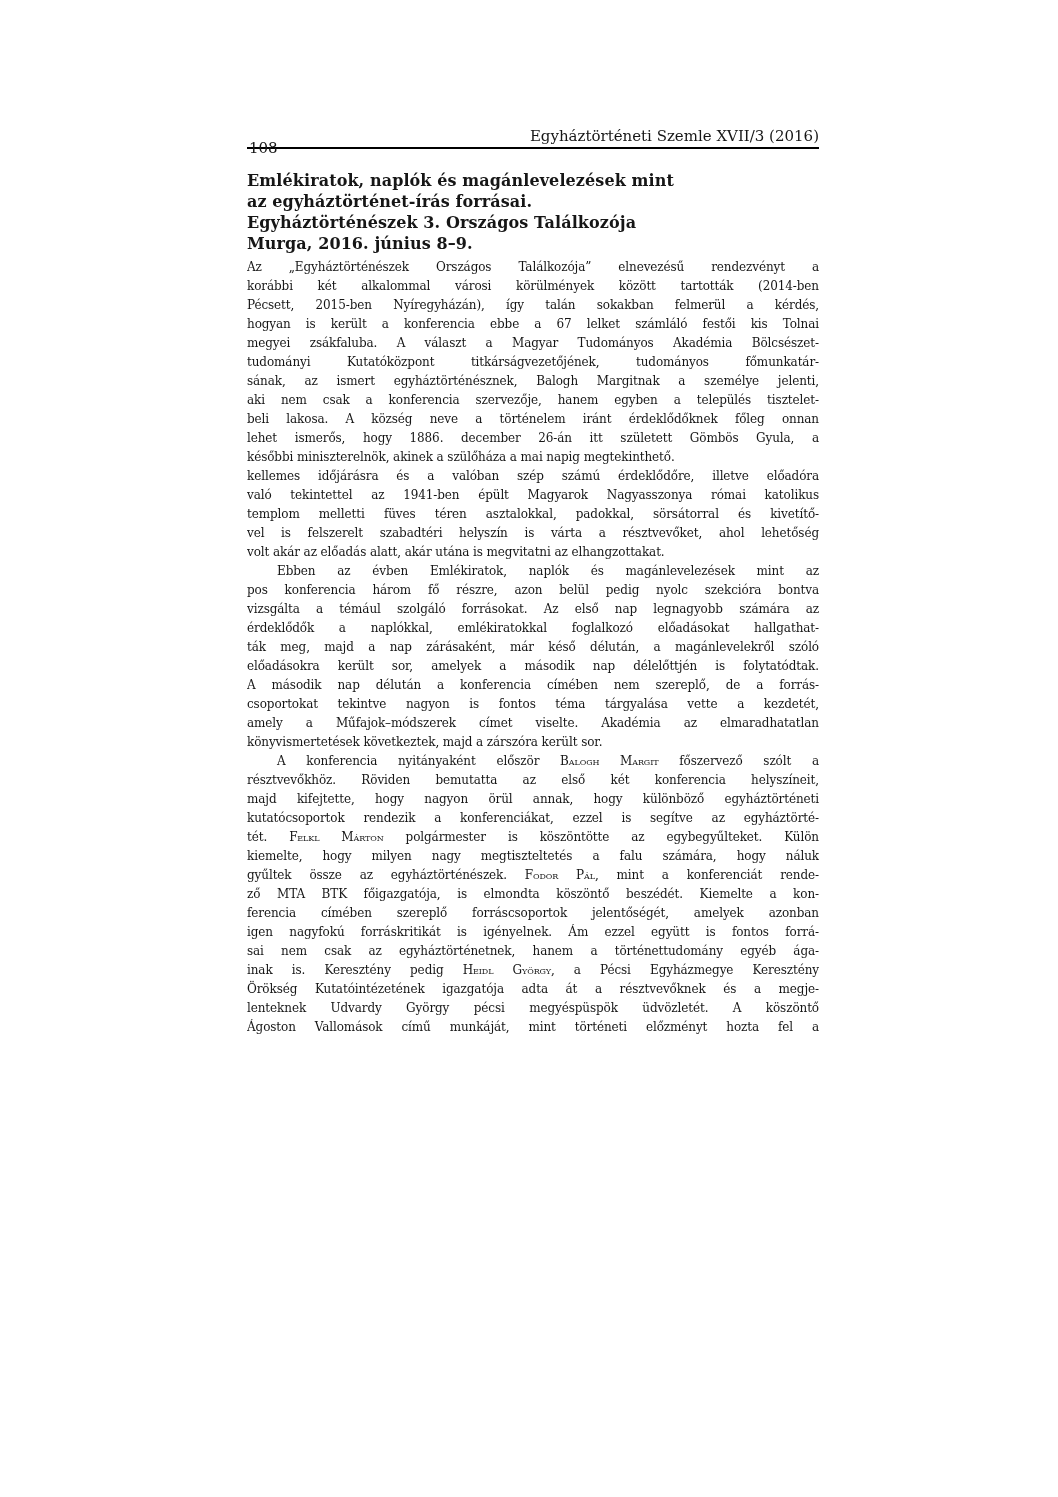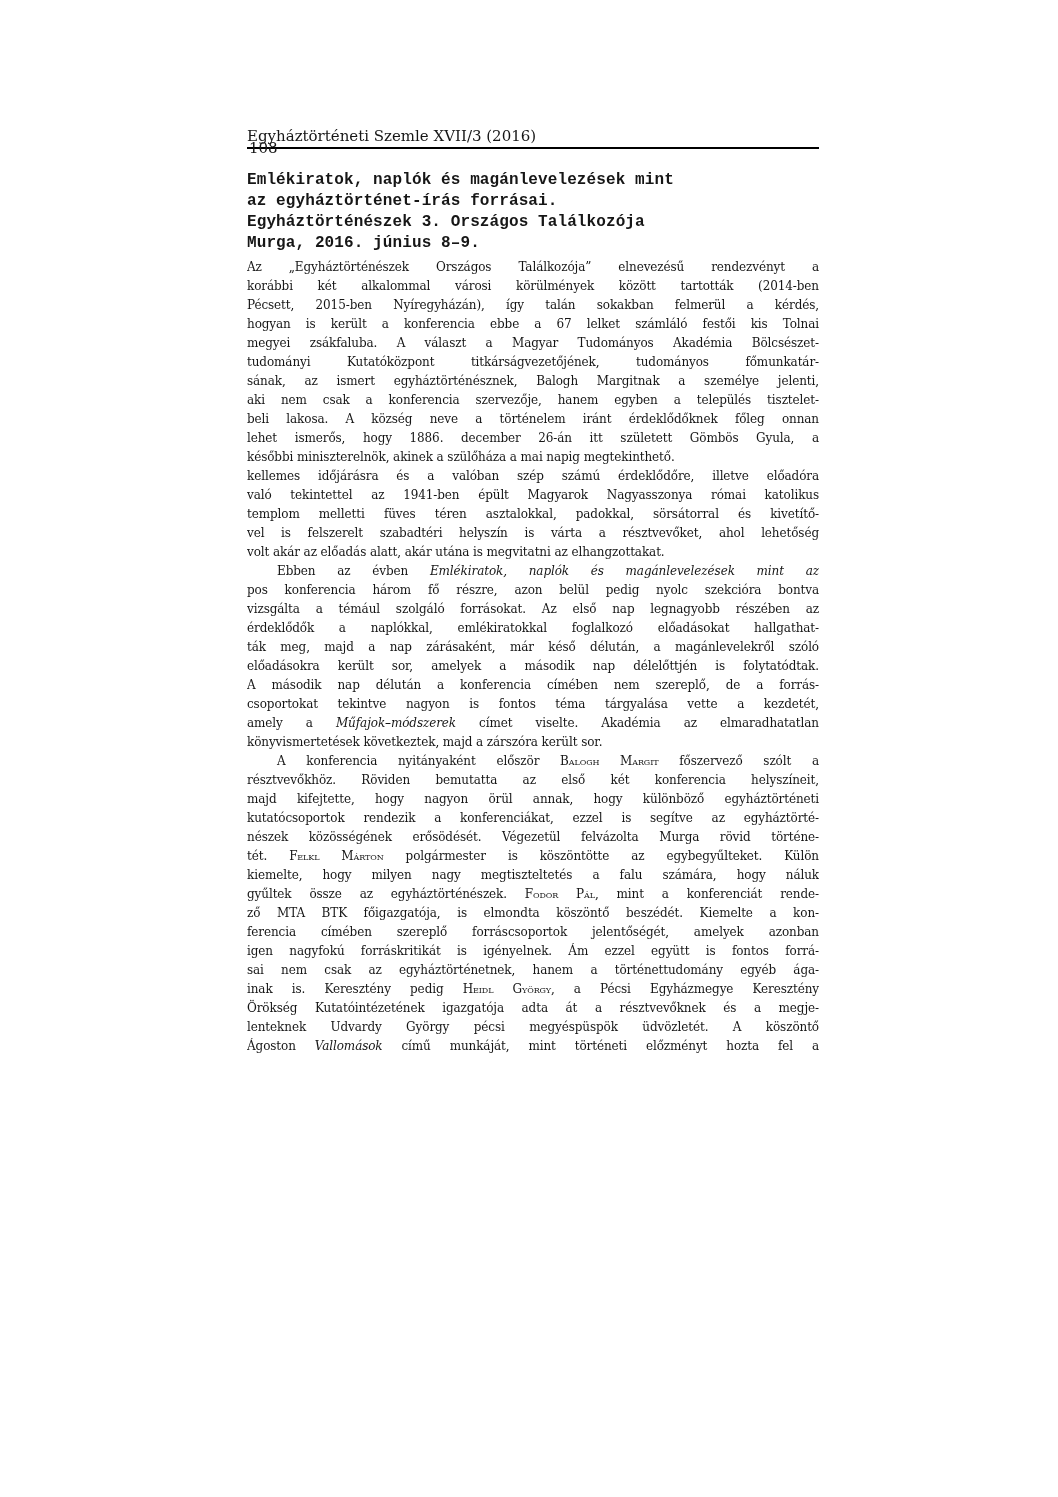--- a/index.html
+++ b/index.html
@@ -15,46 +15,45 @@
     left: 247px; top: 126px;
     width: 572px;
   }
   .running-head {
     position: relative;
     height: 20px;
     font-size: 15px;
     line-height: 20px;
   }
   .page-number { position: absolute; left: 2px; top: 12px; }
-  .journal-title { position: absolute; left: 0; right: 0; text-align: left; }
+  .journal-title { position: absolute; left: 0; right: 0; text-align: right; }
   .header-rule { height: 2px; background: #000; margin-top: 1px; }
   .article-title {
     margin-top: 21px;
     font-weight: bold;
     font-size: 16px;
     line-height: 21px;
     letter-spacing: 0.1px;
-    font-family: Liberation Mono, monospace;
   }
   .article-body {
     margin-top: 4px;
     font-size: 12px;
     letter-spacing: -0.1px;
   }
   .line {
     height: 19px;
     line-height: 19px;
     overflow: hidden;
     text-align: justify;
     text-align-last: justify;
     white-space: normal;
   }
   .line.last { text-align-last: left; }
   .line.indent { padding-left: 30px; }
-  .it { font-style: italic; }
+  .it { }
   .sc { font-variant: small-caps; }
 </style>
 </head>
 <body>
 
 <div class="column">
 
   <div class="running-head">
     <span class="page-number">108</span>
     <span class="journal-title">Egyháztörténeti Szemle XVII/3 (2016)</span>
@@ -85,35 +84,34 @@
       <div>
         <div class="line"><span>kellemes időjárásra és a valóban szép számú érdeklődőre, illetve előadóra</span></div>
         <div class="line"><span>való tekintettel az 1941-ben épült Magyarok Nagyasszonya római katolikus</span></div>
         <div class="line"><span>templom melletti füves téren asztalokkal, padokkal, sörsátorral és kivetítő-</span></div>
         <div class="line"><span>vel is felszerelt szabadtéri helyszín is várta a résztvevőket, ahol lehetőség</span></div>
         <div class="line last"><span>volt akár az előadás alatt, akár utána is megvitatni az elhangzottakat.</span></div>
       </div>
       <div>
         <div class="line indent"><span>Ebben az évben </span><span class="it">Emlékiratok, naplók és magánlevelezések mint az</span></div>
         <div class="line"><span>pos konferencia három fő részre, azon belül pedig nyolc szekcióra bontva</span></div>
-        <div class="line"><span>vizsgálta a témául szolgáló forrásokat. Az első nap legnagyobb részében az</span></div>
+        <div class="line"><span>vizsgálta a témául szolgáló forrásokat. Az első nap legnagyobb számára az</span></div>
         <div class="line"><span>érdeklődők a naplókkal, emlékiratokkal foglalkozó előadásokat hallgathat-</span></div>
         <div class="line"><span>ták meg, majd a nap zárásaként, már késő délután, a magánlevelekről szóló</span></div>
         <div class="line"><span>előadásokra került sor, amelyek a második nap délelőttjén is folytatódtak.</span></div>
         <div class="line"><span>A második nap délután a konferencia címében nem szereplő, de a forrás-</span></div>
         <div class="line"><span>csoportokat tekintve nagyon is fontos téma tárgyalása vette a kezdetét,</span></div>
         <div class="line"><span>amely a </span><span class="it">Műfajok–módszerek</span><span> címet viselte. Akadémia az elmaradhatatlan</span></div>
         <div class="line last"><span>könyvismertetések következtek, majd a zárszóra került sor.</span></div>
       </div>
       <div>
         <div class="line indent"><span>A konferencia nyitányaként először </span><span class="sc">Balogh Margit</span><span> főszervező szólt a</span></div>
         <div class="line"><span>résztvevőkhöz. Röviden bemutatta az első két konferencia helyszíneit,</span></div>
         <div class="line"><span>majd kifejtette, hogy nagyon örül annak, hogy különböző egyháztörténeti</span></div>
         <div class="line"><span>kutatócsoportok rendezik a konferenciákat, ezzel is segítve az egyháztörté-</span></div>
-        <div class="line"><span>nészek közösségének erősödését. Végezetül felvázolta Murga rövid történe-</span></div>
         <div class="line"><span>tét. </span><span class="sc">Felkl Márton</span><span> polgármester is köszöntötte az egybegyűlteket. Külön</span></div>
         <div class="line"><span>kiemelte, hogy milyen nagy megtiszteltetés a falu számára, hogy náluk</span></div>
         <div class="line"><span>gyűltek össze az egyháztörténészek. </span><span class="sc">Fodor Pál</span><span>, mint a konferenciát rende-</span></div>
         <div class="line"><span>ző MTA BTK főigazgatója, is elmondta köszöntő beszédét. Kiemelte a kon-</span></div>
         <div class="line"><span>ferencia címében szereplő forráscsoportok jelentőségét, amelyek azonban</span></div>
         <div class="line"><span>igen nagyfokú forráskritikát is igényelnek. Ám ezzel együtt is fontos forrá-</span></div>
         <div class="line"><span>sai nem csak az egyháztörténetnek, hanem a történettudomány egyéb ága-</span></div>
         <div class="line"><span>inak is. Keresztény pedig </span><span class="sc">Heidl György</span><span>, a Pécsi Egyházmegye Keresztény</span></div>
         <div class="line"><span>Örökség Kutatóintézetének igazgatója adta át a résztvevőknek és a megje-</span></div>
         <div class="line"><span>lenteknek Udvardy György pécsi megyéspüspök üdvözletét. A köszöntő</span></div>

